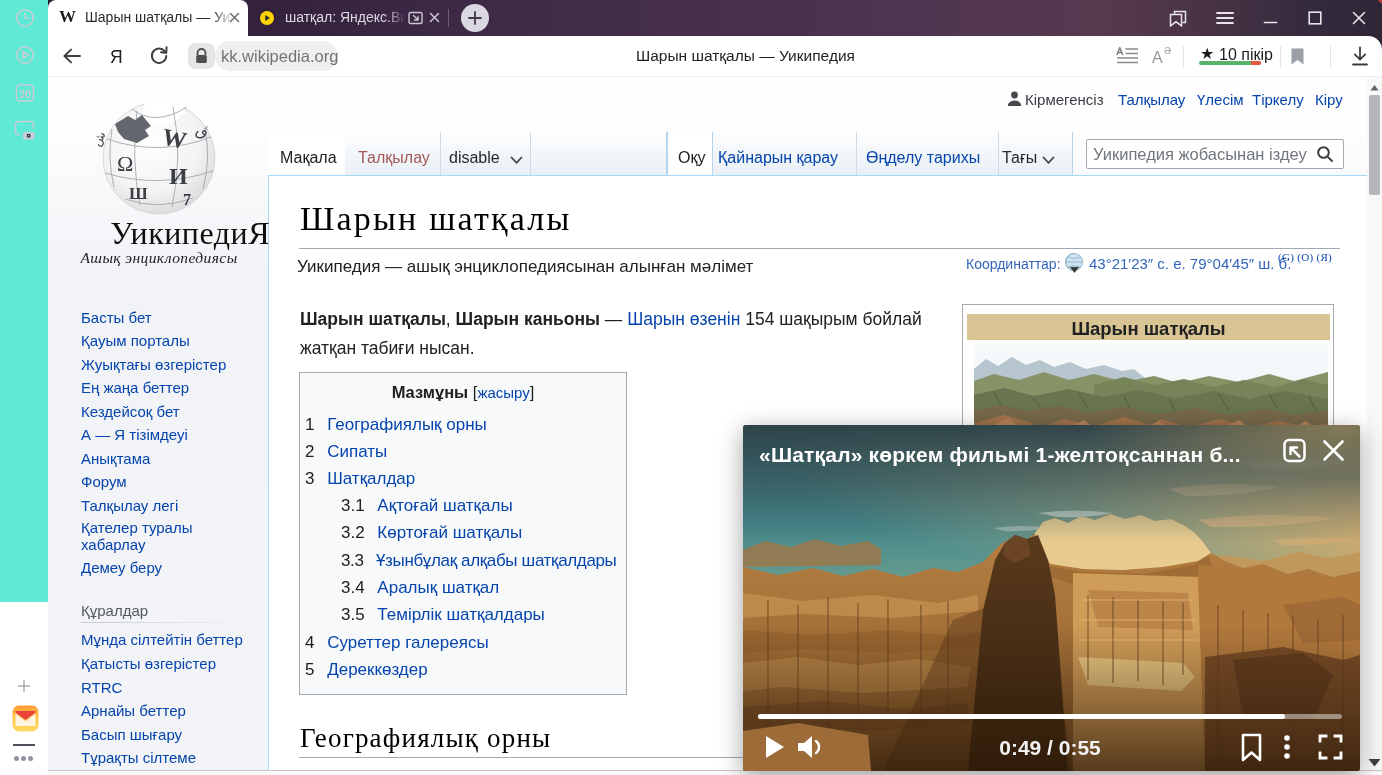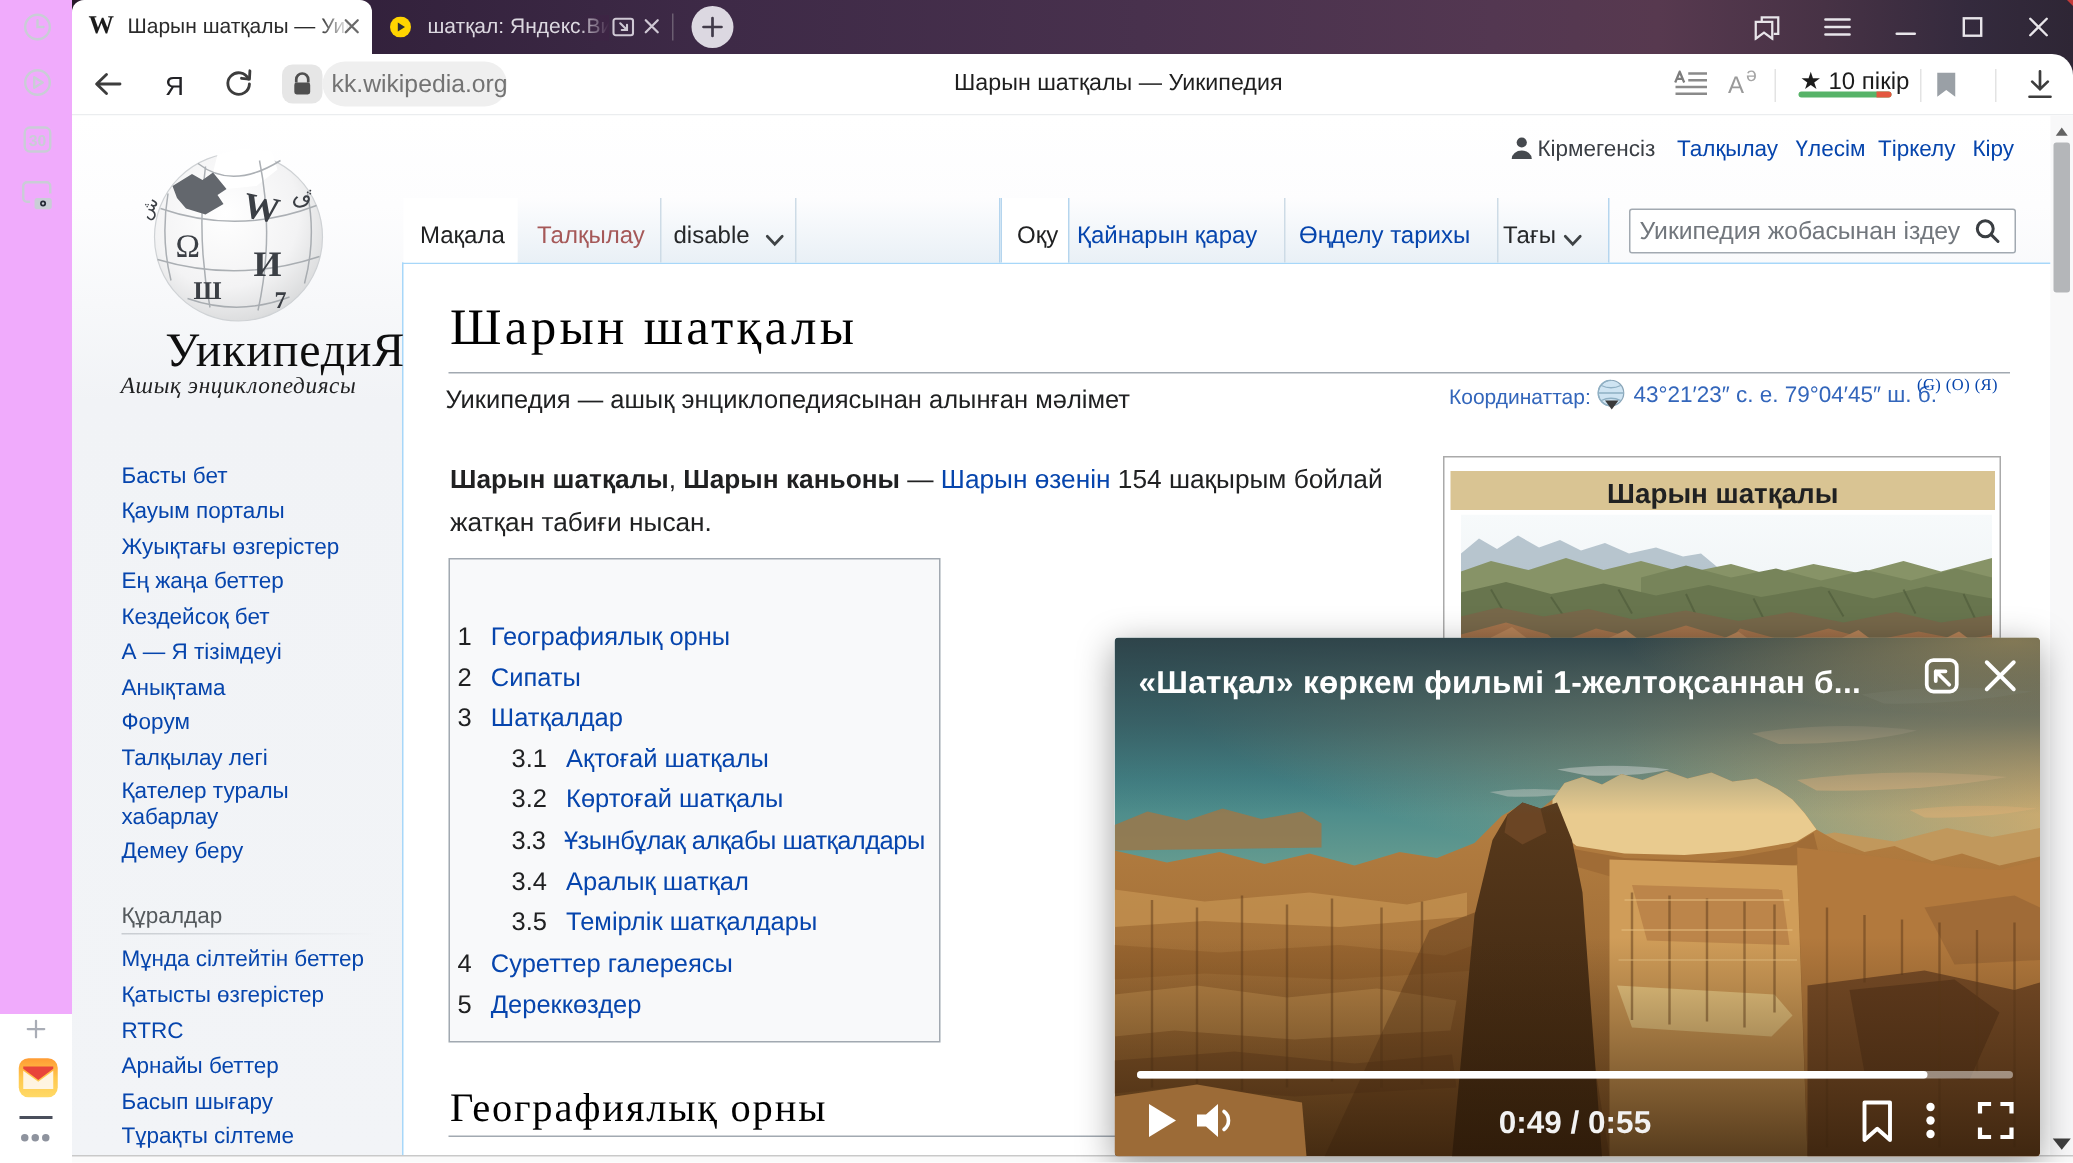--- a/index.html
+++ b/index.html
@@ -1,19 +1,19 @@
 <!DOCTYPE html>
 <html><head><meta charset="utf-8">
 <style>
 *{margin:0;padding:0;box-sizing:border-box}
 html,body{width:1382px;height:775px;overflow:hidden}
 body{position:relative;font-family:"Liberation Sans",sans-serif;background:#fff}
 .abs{position:absolute}
 #tabbar{left:0;top:0;width:1382px;height:50px;background:linear-gradient(90deg,#241726 0%,#31203a 15%,#3e2a47 35%,#48314d 55%,#533751 72%,#57394f 80%,#473245 88%,#342a3d 95%,#2e2635 100%)}
-#sidebar{left:0;top:0;width:48px;height:676px;background:#f0abfc;z-index:30}
+#sidebar{left:0;top:0;width:48px;height:602px;background:#5eead4;z-index:30}
 #toolbar{left:48px;top:36px;width:1334px;height:41px;background:#fff;border-radius:0 14px 0 0;z-index:5;border-bottom:1px solid #ebedef}
 #page{left:48px;top:77px;width:1334px;height:698px;background:linear-gradient(180deg,#ffffff 0px,#fdfdfe 60px,#f1f3f6 190px,#f2f4f7 100%)}
 #content{position:absolute;left:220px;top:98px;width:1099px;height:595px;background:#fff;border-left:1px solid #a7d7f9;border-top:1px solid #a7d7f9}
 #bottomstrip{left:48px;top:770px;width:1334px;height:5px;background:#fafafa;border-top:1px solid #c9c9c9;z-index:40}
 #pip{left:743px;top:425px;width:617px;height:346px;z-index:50;border-radius:3px;overflow:hidden;box-shadow:0 6px 24px rgba(0,0,0,.38)}
 .tab1{position:absolute;left:48px;top:0;width:200px;height:36px;background:#fff;border-radius:8px 8px 0 0}
 .serif{font-family:"Liberation Serif",serif}
 a,.lnk{color:#0645ad;text-decoration:none}
 </style></head>
 <body>
@@ -208,20 +208,21 @@
       <circle cx="10" cy="9" r="8.5" fill="#cfe4f2" stroke="#89a5b8" stroke-width="0.8"></circle>
       <path d="M10 0.5 a8.5 8.5 0 0 0 0 17 M1.5 9 H18.5 M3.5 4 Q10 7 16.5 4 M3.5 14 Q10 11 16.5 14" fill="none" stroke="#8fb0c4" stroke-width="0.9"></path>
       <path d="M6 14 L15 14 L10.5 20 Z" fill="#3b3b3b"></path>
     </svg>
   <div class="abs" style="left:1041px;top:178px;font-size:15px;color:#3366bb">43°21′23″ с. е. 79°04′45″ ш. б.</div>
   <div class="abs serif" style="left:1230px;top:174px;font-size:11px;font-weight:normal;color:#0645ad;letter-spacing:0.3px">(G) (O) (Я)</div>
   <div class="abs" style="left:252px;top:232px;font-size:17.5px;color:#202122"><b>Шарын шатқалы</b>, <b>Шарын каньоны</b> — <span class="lnk">Шарын өзенін</span> 154 шақырым бойлай</div>
   <div class="abs" style="left:252px;top:261px;font-size:17.5px;color:#202122">жатқан табиғи нысан.</div>
 
   <div class="abs" style="left:251px;top:295px;width:328px;height:323px;background:#f8f9fa;border:1px solid #a2a9b1"></div>
+  <div class="abs" style="left:251px;top:306px;width:328px;text-align:center;font-size:16.5px;color:#202122"><b>Мазмұны</b> <span style="color:#202122">[</span><span class="lnk" style="font-size:15px">жасыру</span><span style="color:#202122">]</span></div>
   <div class="abs" style="left:257px;top:338px;font-size:17px;color:#202122">1 <span class="lnk" style="margin-left:8px">Географиялық орны</span></div>
   <div class="abs" style="left:257px;top:365px;font-size:17px;color:#202122">2 <span class="lnk" style="margin-left:8px">Сипаты</span></div>
   <div class="abs" style="left:257px;top:392px;font-size:17px;color:#202122">3 <span class="lnk" style="margin-left:8px">Шатқалдар</span></div>
   <div class="abs" style="left:293px;top:419px;font-size:17px;color:#202122">3.1 <span class="lnk" style="margin-left:8px">Ақтоғай шатқалы</span></div>
   <div class="abs" style="left:293px;top:446px;font-size:17px;color:#202122">3.2 <span class="lnk" style="margin-left:8px">Көртоғай шатқалы</span></div>
   <div class="abs" style="left:293px;top:474px;font-size:17px;letter-spacing:-0.35px;color:#202122">3.3 <span class="lnk" style="margin-left:8px">Ұзынбұлақ алқабы шатқалдары</span></div>
   <div class="abs" style="left:293px;top:501px;font-size:17px;color:#202122">3.4 <span class="lnk" style="margin-left:8px">Аралық шатқал</span></div>
   <div class="abs" style="left:293px;top:528px;font-size:17px;color:#202122">3.5 <span class="lnk" style="margin-left:8px">Темірлік шатқалдары</span></div>
   <div class="abs" style="left:257px;top:556px;font-size:17px;color:#202122">4 <span class="lnk" style="margin-left:8px">Суреттер галереясы</span></div>
   <div class="abs" style="left:257px;top:583px;font-size:17px;color:#202122">5 <span class="lnk" style="margin-left:8px">Дереккөздер</span></div>

